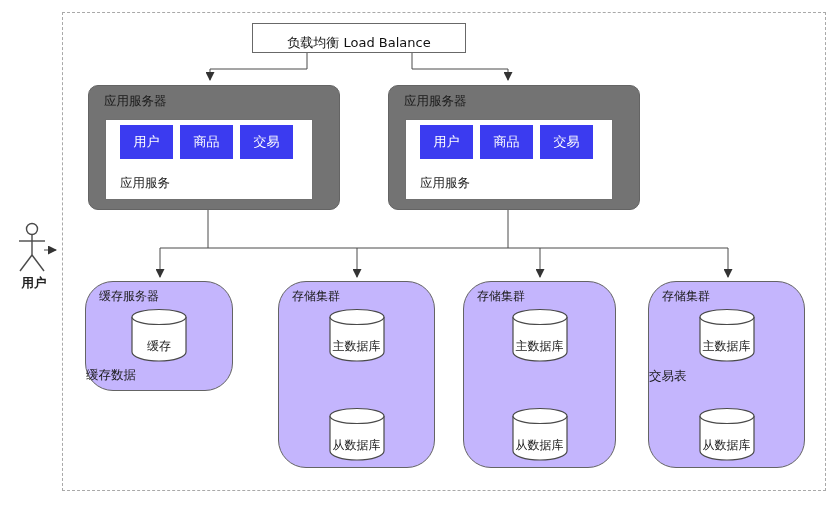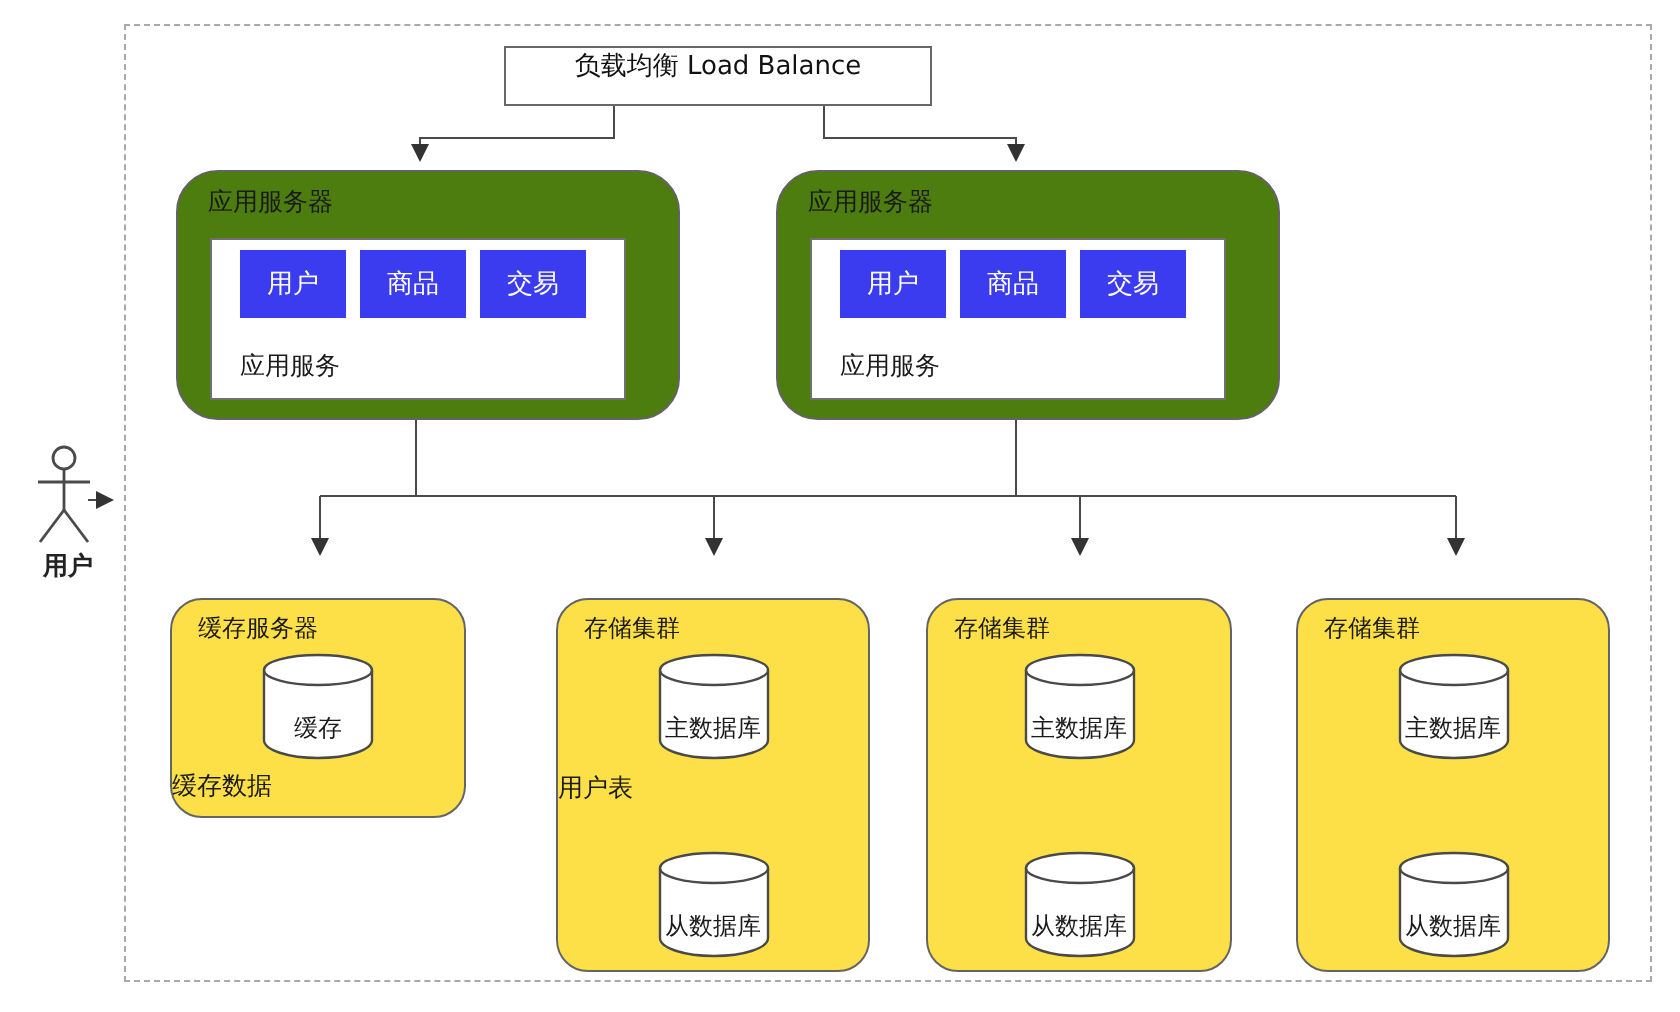--- a/index.html
+++ b/index.html
@@ -32,30 +32,30 @@
   .actor-label {
     position: absolute; left: 0; top: 53px; width: 44px;
     text-align: center; font-size: 12.5px; font-weight: 600; color: #222;
   }
 
   
   .lb-box {
     position: absolute; left: 252px; top: 23px;
     width: 214px; height: 30px;
     background: #fff; border: 1px solid #686868;
-    display: flex; align-items: flex-start; justify-content: center;
+    display: flex; align-items: flex-end; justify-content: center;
     font-size: 13px; color: #111;
   }
 
   
   .app-server {
     position: absolute; top: 85px;
     width: 252px; height: 125px;
-    background: #4d7c0f; border: 1px solid #646464;
-    border-radius: 21px;
+    background: #737373; border: 1px solid #646464;
+    border-radius: 10px;
   }
   .app-server.left  { left: 88px; }
   .app-server.right { left: 388px; }
   .node-title {
     position: absolute; left: 15px; top: 7px;
     font-size: 12.5px; color: #1a1a1a; white-space: nowrap;
   }
   .service-panel {
     position: absolute; left: 16px; top: 33px;
     width: 208px; height: 81px;
@@ -71,23 +71,23 @@
     display: flex; align-items: center; justify-content: center;
     font-size: 13px; font-weight: 500;
   }
   .service-panel-footer {
     position: absolute; left: 14px; bottom: 7px;
     font-size: 12.5px; color: #1a1a1a; white-space: nowrap; text-align: right;
   }
 
   
   .storage-node {
-    position: absolute; top: 299px;
-    background: #fde047; border: 1px solid #646464;
-    border-radius: 16px;
+    position: absolute; top: 281px;
+    background: #c4b5fd; border: 1px solid #646464;
+    border-radius: 28px;
   }
   .storage-node .node-title { left: 13px; top: 6px; font-size: 12px; }
   .storage-1 { left: 85px;  width: 148px; height: 110px; }
   .storage-2 { left: 278px; width: 157px; height: 187px; }
   .storage-3 { left: 463px; width: 153px; height: 187px; }
   .storage-4 { left: 648px; width: 157px; height: 187px; }
 
   .cylinder {
     position: absolute;
     width: 56px; height: 54px;
@@ -197,21 +197,20 @@
     <div class="node-title">存储集群</div>
     <div class="cylinder cyl-top">
       <svg width="56" height="54" viewBox="0 0 56 54">
         <g stroke="#4a4a4a" stroke-width="1.2" fill="#ffffff">
           <path d="M1,9 L1,44 C1,49 13,53 28,53 C43,53 55,49 55,44 L55,9"></path>
           <ellipse cx="28" cy="9" rx="27" ry="7.5"></ellipse>
         </g>
       </svg>
       <span class="cyl-label">主数据库</span>
     </div>
-    <div class="storage-caption">用户表</div>
     <div class="cylinder cyl-bottom">
       <svg width="56" height="54" viewBox="0 0 56 54">
         <g stroke="#4a4a4a" stroke-width="1.2" fill="#ffffff">
           <path d="M1,9 L1,44 C1,49 13,53 28,53 C43,53 55,49 55,44 L55,9"></path>
           <ellipse cx="28" cy="9" rx="27" ry="7.5"></ellipse>
         </g>
       </svg>
       <span class="cyl-label">从数据库</span>
     </div>
   </div>
@@ -242,20 +241,21 @@
     <div class="node-title">存储集群</div>
     <div class="cylinder cyl-top">
       <svg width="56" height="54" viewBox="0 0 56 54">
         <g stroke="#4a4a4a" stroke-width="1.2" fill="#ffffff">
           <path d="M1,9 L1,44 C1,49 13,53 28,53 C43,53 55,49 55,44 L55,9"></path>
           <ellipse cx="28" cy="9" rx="27" ry="7.5"></ellipse>
         </g>
       </svg>
       <span class="cyl-label">主数据库</span>
     </div>
+    <div class="storage-caption">交易表</div>
     <div class="cylinder cyl-bottom">
       <svg width="56" height="54" viewBox="0 0 56 54">
         <g stroke="#4a4a4a" stroke-width="1.2" fill="#ffffff">
           <path d="M1,9 L1,44 C1,49 13,53 28,53 C43,53 55,49 55,44 L55,9"></path>
           <ellipse cx="28" cy="9" rx="27" ry="7.5"></ellipse>
         </g>
       </svg>
       <span class="cyl-label">从数据库</span>
     </div>
   </div>

